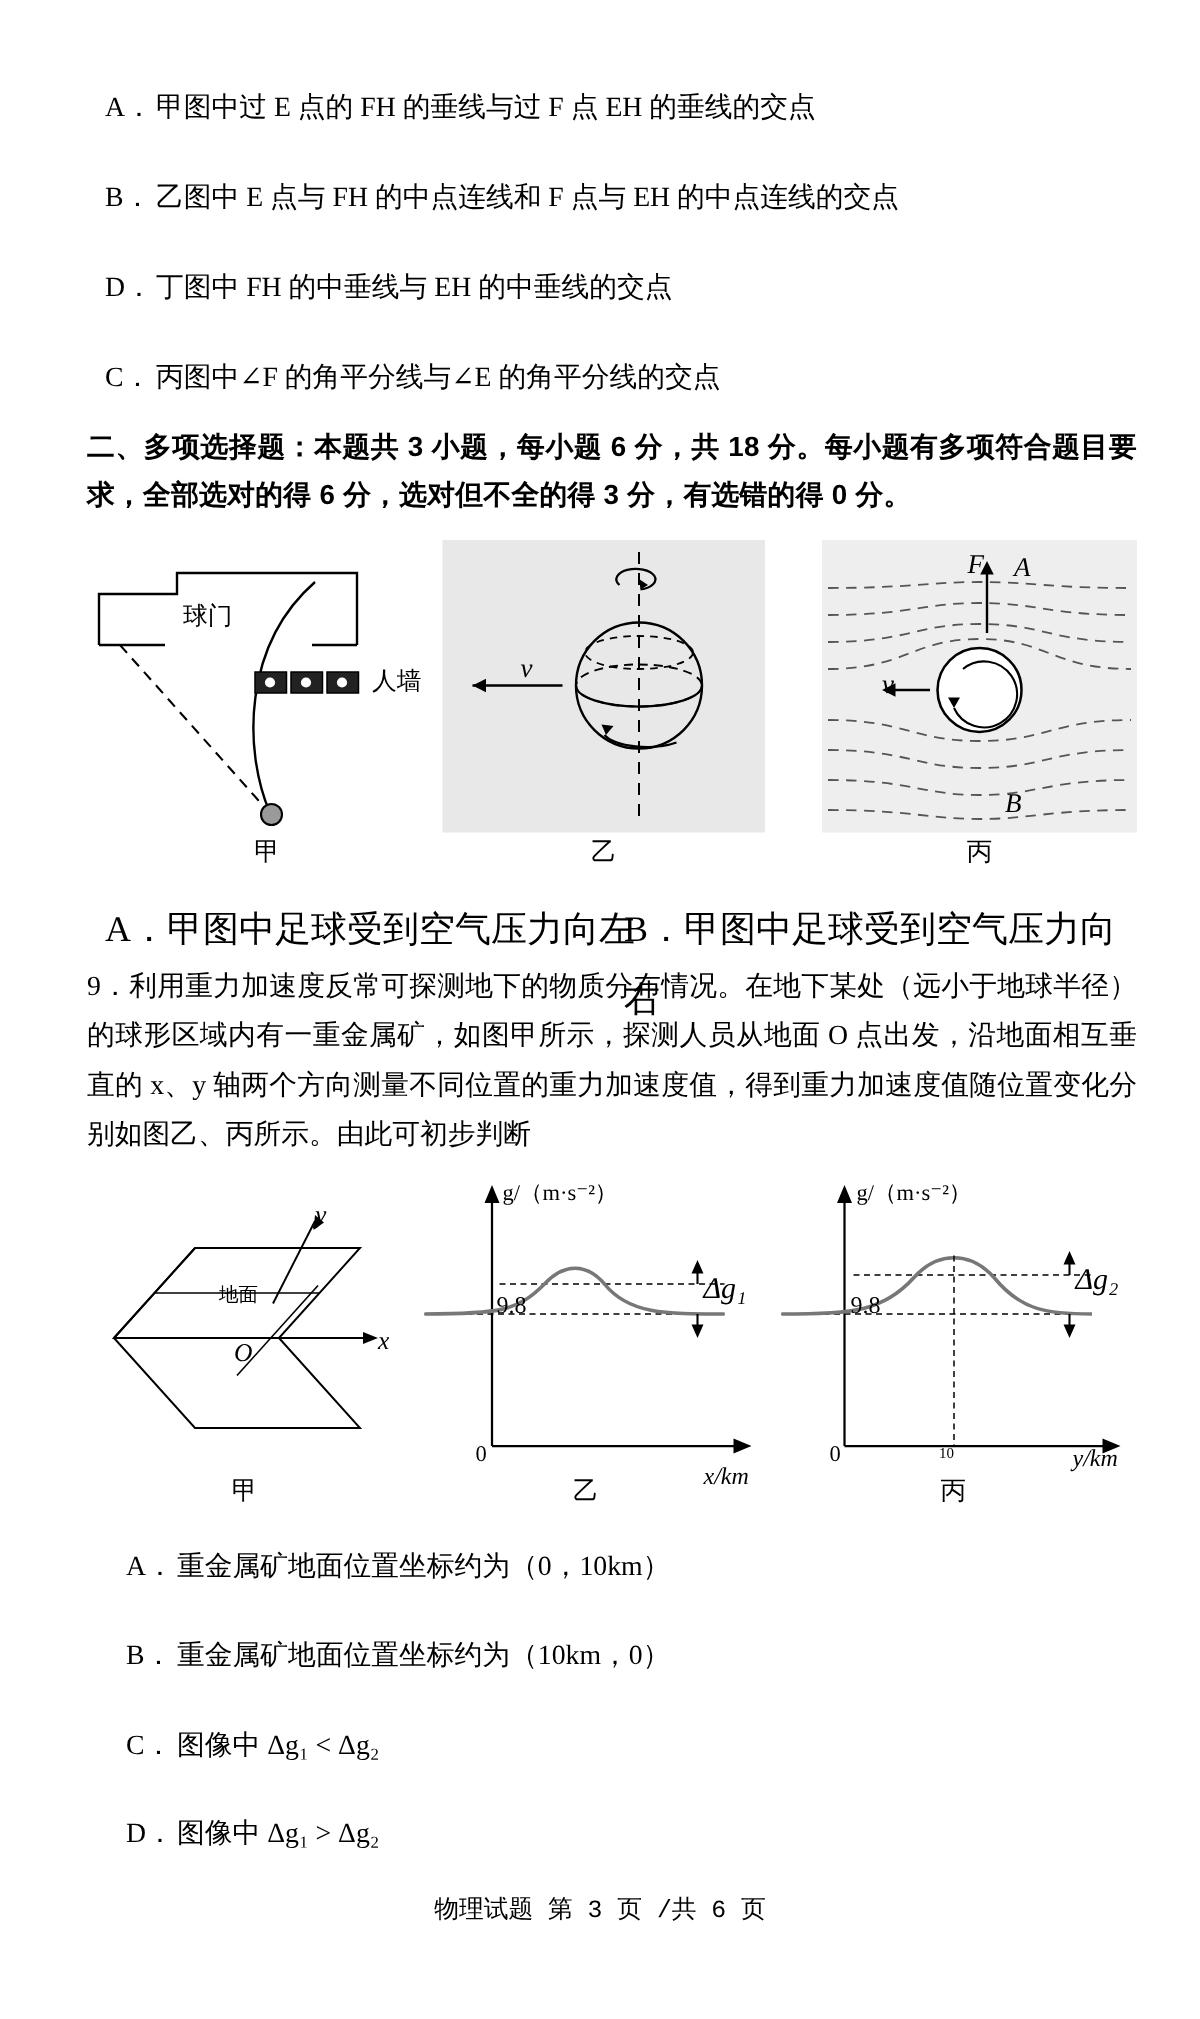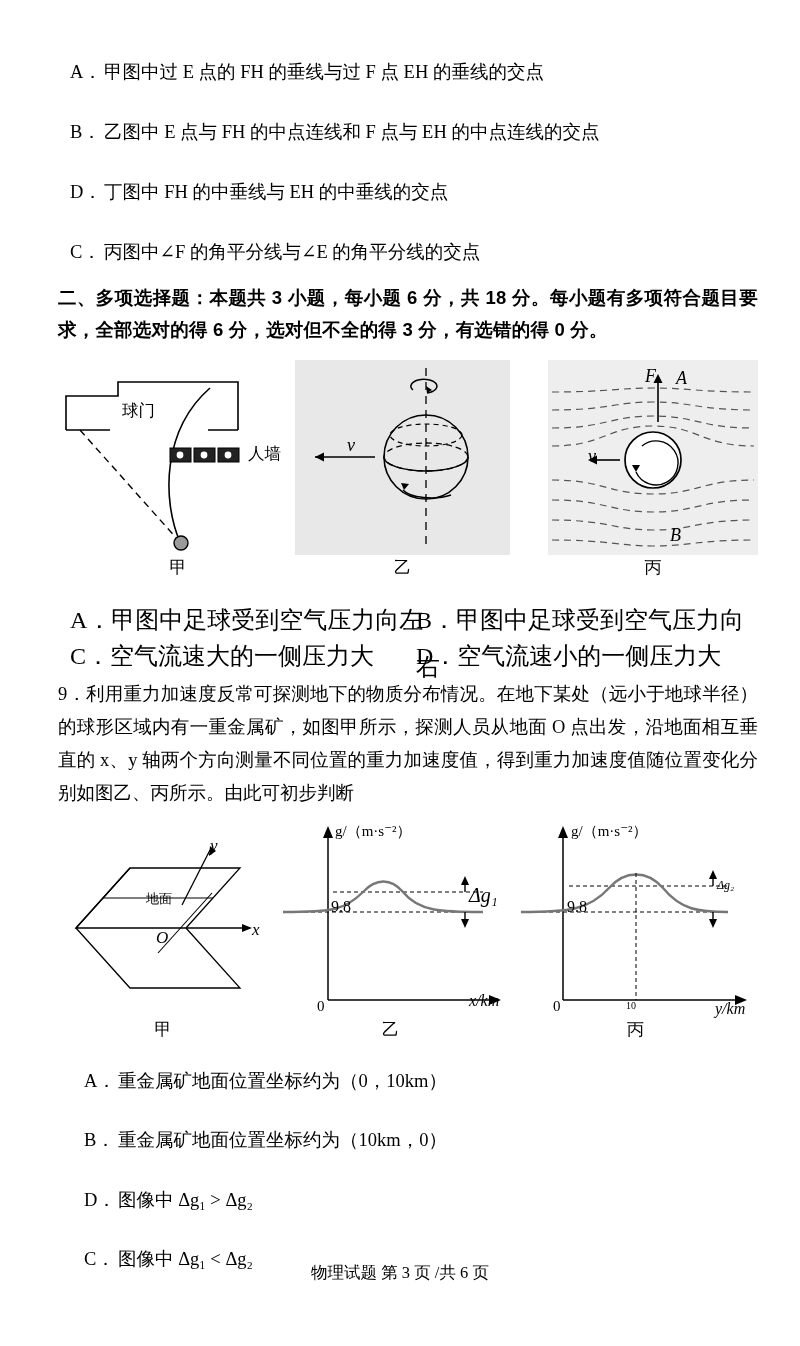--- a/index.html
+++ b/index.html
@@ -38,21 +38,21 @@
 
   
   .figrow2{position:relative;height:220px;margin-top:10px;}
   .cap2{position:absolute;top:198px;font-size:17px;text-align:center;}
 
   .tail-opts{margin-top:8px;}
   .tail-opts .opt-line{line-height:1.92;}
 
   .footer{
     position:absolute;left:0;right:0;top:1262px;text-align:center;
-    font-size:16.5px;font-family:Liberation Serif, serif;
+    font-size:16.5px;font-family:Liberation Mono, monospace;
   }
 </style>
 </head>
 <body>
 
 <div class="page">
   <div class="content">
 
     <div>
       <div class="opt-line indent-A">
@@ -150,24 +150,20 @@
       <div class="cap1" style="left:0;width:240px;">甲</div>
       <div class="cap1" style="left:237px;width:215px;">乙</div>
       <div class="cap1" style="left:490px;width:210px;">丙</div>
     </div>
 
     <div style="margin-top:22px;">
       <div class="ans2">
         <span class="c1"><span>A．</span><span>甲图中足球受到空气压力向左</span></span>
         <span class="c2"><span>B．</span><span>甲图中足球受到空气压力向右</span></span>
       </div>
-      <div class="ans2">
-        <span class="c1"><span>C．</span><span>空气流速大的一侧压力大</span></span>
-        <span class="c2"><span>D．</span><span>空气流速小的一侧压力大</span></span>
-      </div>
     </div>
 
     <div class="para" style="margin-top:15px;">9．利用重力加速度反常可探测地下的物质分布情况。在地下某处（远小于地球半径）的球形区域内有一重金属矿，如图甲所示，探测人员从地面 O 点出发，沿地面相互垂直的 x、y 轴两个方向测量不同位置的重力加速度值，得到重力加速度值随位置变化分别如图乙、丙所示。由此可初步判断</div>
 
     <div class="figrow2">
 
       <div style="position:absolute;left:10px;top:8px;width:190px;height:185px;">
         <svg width="190" height="185" viewBox="0 0 190 185">
           <path d="M8,100 L62,40 L172,40 L118,100 Z" fill="none" stroke="#000" stroke-width="1.3"></path>
           <path d="M8,100 L62,40" fill="none" stroke="#000" stroke-width="1.3"></path>
@@ -207,21 +203,21 @@
 
           <line x1="192" y1="60" x2="192" y2="72" stroke="#000" stroke-width="1.4"></line>
           <path d="M192,56 l-4,9 l8,0 z" fill="#000"></path>
           <line x1="192" y1="104" x2="192" y2="92" stroke="#000" stroke-width="1.4"></line>
           <path d="M192,108 l-4,-9 l8,0 z" fill="#000"></path>
         </svg>
         <div style="position:absolute;left:62px;top:2px;font-size:15px;">g/（m·s⁻²）</div>
         <div style="position:absolute;left:58px;top:78px;font-size:16px;">9.8</div>
         <div style="position:absolute;left:196px;top:64px;font-size:20px;font-style:italic;">Δg₁</div>
         <div style="position:absolute;left:44px;top:178px;font-size:15px;">0</div>
-        <div style="position:absolute;left:196px;top:172px;font-size:16px;font-style:italic;">x/km</div>
+        <div style="position:absolute;left:196px;top:192px;font-size:16px;font-style:italic;">x/km</div>
       </div>
 
       <div style="position:absolute;left:455px;top:0;width:245px;height:190px;">
         <svg width="245" height="190" viewBox="0 0 245 190">
           <line x1="50" y1="180" x2="50" y2="12" stroke="#000" stroke-width="1.5"></line>
           <path d="M50,6 l-5,12 l10,0 z" fill="#000"></path>
           <line x1="50" y1="180" x2="228" y2="180" stroke="#000" stroke-width="1.5"></line>
           <path d="M234,180 l-12,-5 l0,10 z" fill="#000"></path>
           <line x1="8" y1="92" x2="215" y2="92" stroke="#000" stroke-width="1" stroke-dasharray="4,3"></line>
           <line x1="56" y1="66" x2="215" y2="66" stroke="#000" stroke-width="1" stroke-dasharray="4,3"></line>
@@ -230,42 +226,42 @@
 
           <line x1="123" y1="53" x2="123" y2="180" stroke="#000" stroke-width="1" stroke-dasharray="4,3"></line>
 
           <line x1="200" y1="56" x2="200" y2="66" stroke="#000" stroke-width="1.4"></line>
           <path d="M200,50 l-4,9 l8,0 z" fill="#000"></path>
           <line x1="200" y1="104" x2="200" y2="92" stroke="#000" stroke-width="1.4"></line>
           <path d="M200,108 l-4,-9 l8,0 z" fill="#000"></path>
         </svg>
         <div style="position:absolute;left:58px;top:2px;font-size:15px;">g/（m·s⁻²）</div>
         <div style="position:absolute;left:54px;top:78px;font-size:16px;">9.8</div>
-        <div style="position:absolute;left:204px;top:58px;font-size:12px;font-style:italic;">Δg₂</div>
+        <div style="position:absolute;left:204px;top:58px;font-size:20px;font-style:italic;">Δg₂</div>
         <div style="position:absolute;left:40px;top:178px;font-size:15px;">0</div>
         <div style="position:absolute;left:113px;top:180px;font-size:10px;">10</div>
         <div style="position:absolute;left:202px;top:180px;font-size:16px;font-style:italic;">y/km</div>
       </div>
 
       <div class="cap2" style="left:10px;width:190px;">甲</div>
       <div class="cap2" style="left:215px;width:235px;">乙</div>
       <div class="cap2" style="left:455px;width:245px;">丙</div>
     </div>
 
     <div class="tail-opts" style="margin-top:18px;">
       <div class="opt-line" style="padding-left:26px;">
         <span class="lbl">A．</span><span>重金属矿地面位置坐标约为（0，10km）</span>
       </div>
       <div class="opt-line" style="padding-left:26px;">
         <span class="lbl">B．</span><span>重金属矿地面位置坐标约为（10km，0）</span>
       </div>
       <div class="opt-line" style="padding-left:26px;">
+        <span class="lbl">C．</span><span>图像中 Δg₁ &lt; Δg₂</span>
+      </div>
+      <div class="opt-line" style="padding-left:26px;">
         <span class="lbl">D．</span><span>图像中 Δg₁ &gt; Δg₂</span>
-      </div>
-      <div class="opt-line" style="padding-left:26px;">
-        <span class="lbl">C．</span><span>图像中 Δg₁ &lt; Δg₂</span>
       </div>
     </div>
 
   </div>
 
   <div class="footer">物理试题  第 3 页 /共 6 页</div>
 </div>
 
 </body></html>

